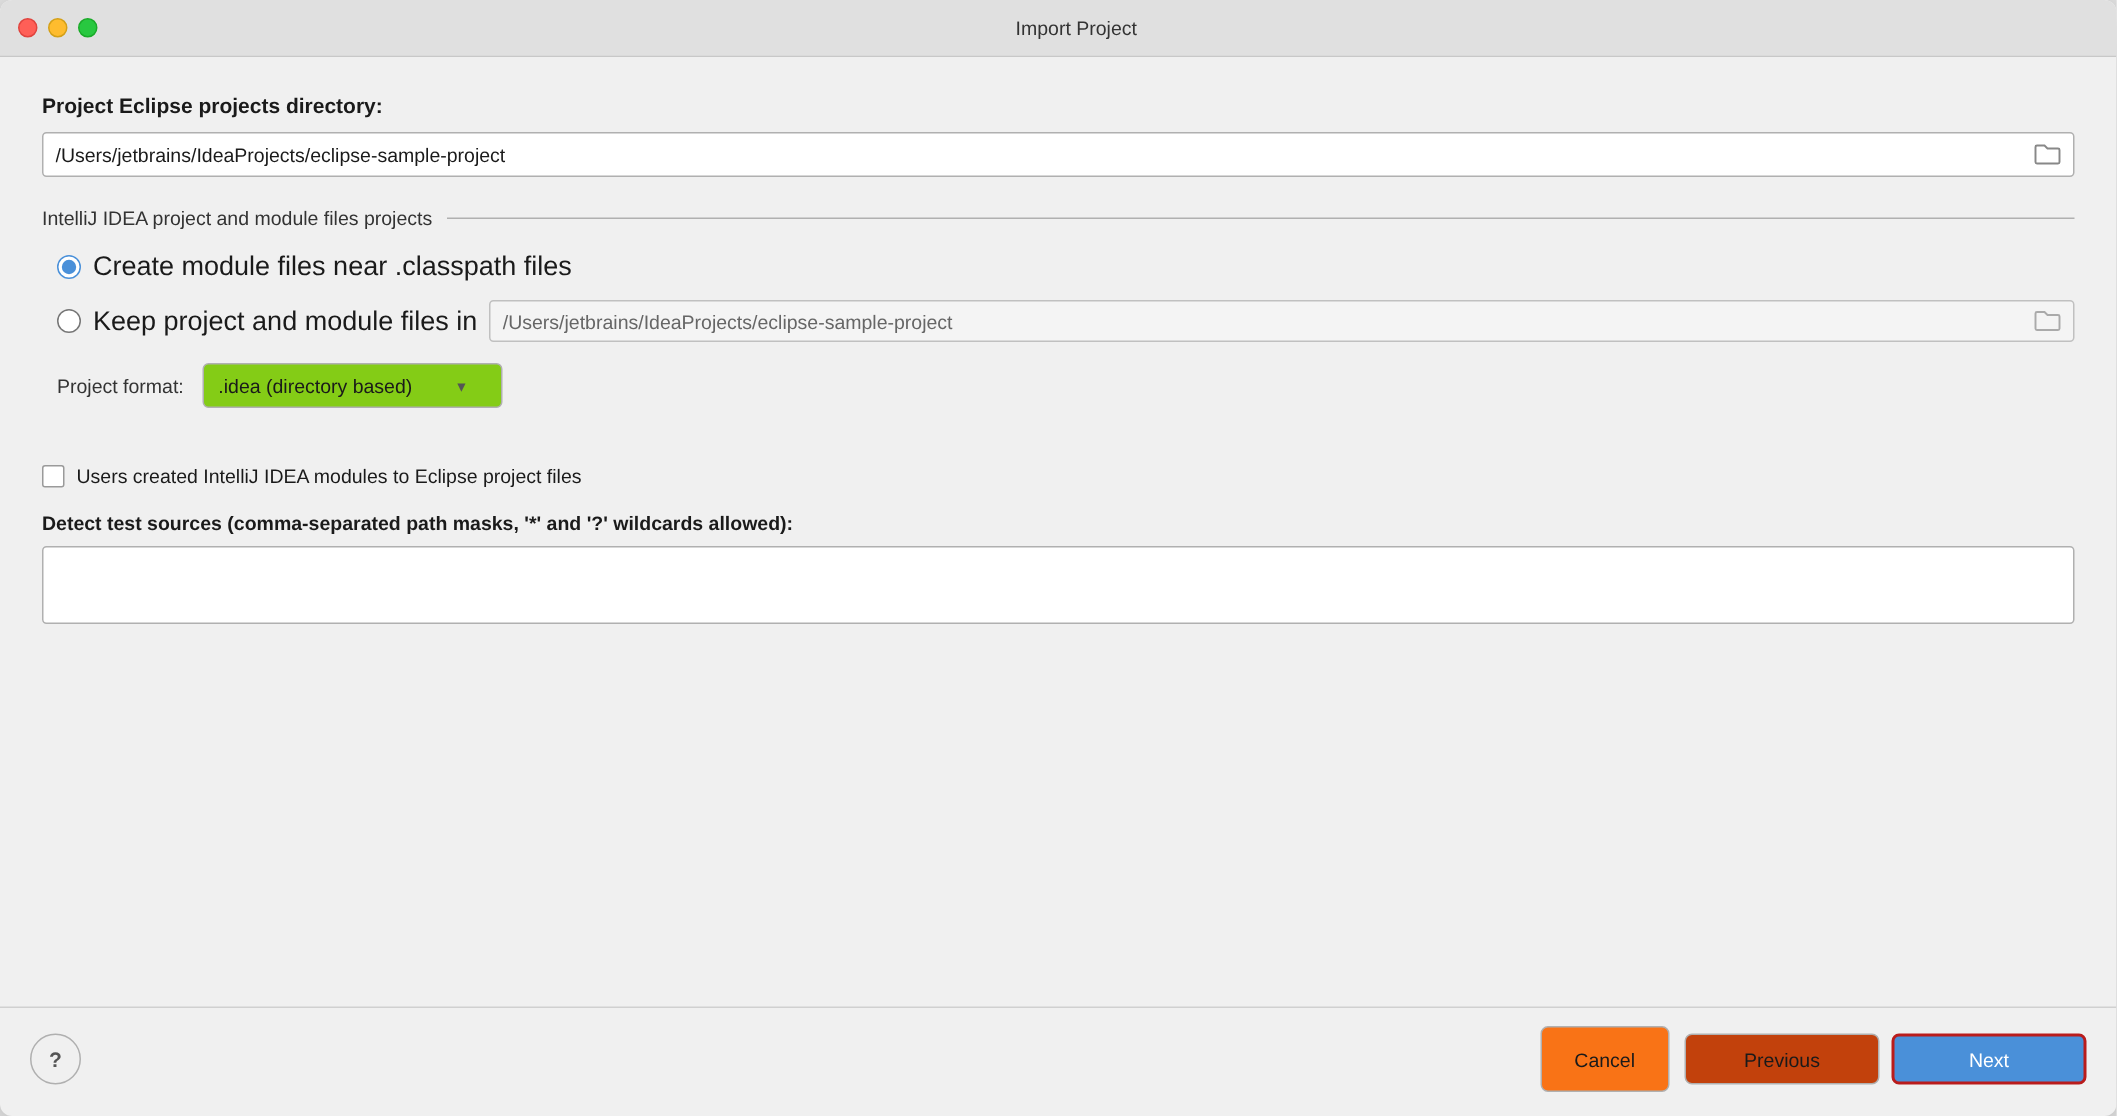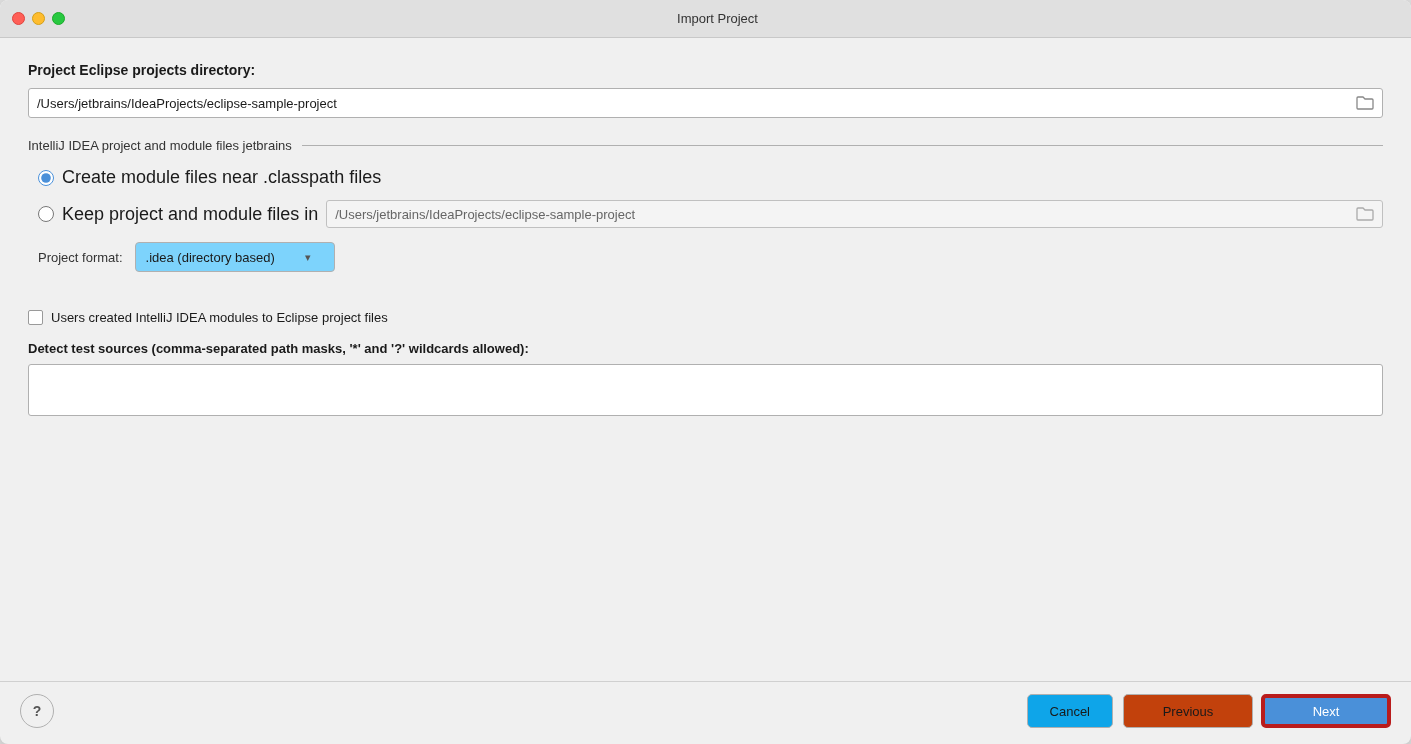--- a/index.html
+++ b/index.html
@@ -210,21 +210,21 @@
     }
 
     .project-format-label {
       font-size: 13px;
       color: #333;
     }
 
     .format-select {
       display: flex;
       align-items: center;
-      background: #7dd3fc;
+      background: #84cc16;
       border: 1px solid #b0b0b0;
       border-radius: 4px;
       padding: 4px 10px;
       height: 30px;
       cursor: pointer;
       gap: 30px;
       min-width: 200px;
     }
 
     .format-select-text {
@@ -294,25 +294,25 @@
       justify-content: center;
       cursor: pointer;
       font-size: 14px;
       color: #555;
       font-weight: bold;
     }
 
     .footer-spacer { flex: 1; }
 
     .cancel-btn {
-      height: 34px;
+      height: 44px;
       padding: 0 22px;
       border: 1px solid #b0b0b0;
       border-radius: 5px;
-      background: #0ea5e9;
+      background: #f97316;
       font-size: 13px;
       color: #1a1a1a;
       cursor: pointer;
       margin-right: 10px;
     }
 
     .previous-btn {
       height: 34px;
       padding: 0 24px;
       border: 1px solid #b0b0b0;
@@ -321,21 +321,21 @@
       font-size: 13px;
       color: #1a1a1a;
       cursor: pointer;
       margin-right: 8px;
       min-width: 130px;
     }
 
     .next-btn {
       height: 34px;
       padding: 0 28px;
-      border: 4px solid #b91c1c;
+      border: 2px solid #b91c1c;
       border-radius: 5px;
       background: #4a90d9;
       font-size: 13px;
       color: white;
       cursor: pointer;
       font-weight: 500;
       min-width: 130px;
     }
 
     
@@ -369,21 +369,21 @@
 
     <div class="directory-input-row">
       <input class="directory-input" type="text" value="/Users/jetbrains/IdeaProjects/eclipse-sample-project" style="">
       <svg class="folder-icon" viewBox="0 0 18 16" fill="none" xmlns="http://www.w3.org/2000/svg">
         <path d="M1 3C1 2.44772 1.44772 2 2 2H7L9 4H16C16.5523 4 17 4.44772 17 5V13C17 13.5523 16.5523 14 16 14H2C1.44772 14 1 13.5523 1 13V3Z" stroke="#888" stroke-width="1.3" fill="none"></path>
       </svg>
     </div>
 
     <div class="group-box">
       <div class="group-header">
-        <span class="group-label">IntelliJ IDEA project and module files jetbrains</span>
+        <span class="group-label">IntelliJ IDEA project and module files projects</span>
         <div class="group-line"></div>
       </div>
 
       <div class="radio-row">
         <input class="radio-input" type="radio" name="module-location" checked="" style="">
         <label class="radio-label">Create module files near .classpath files</label>
       </div>
 
       <div class="radio-row-with-input">
         <input class="radio-input" type="radio" name="module-location" style="">

